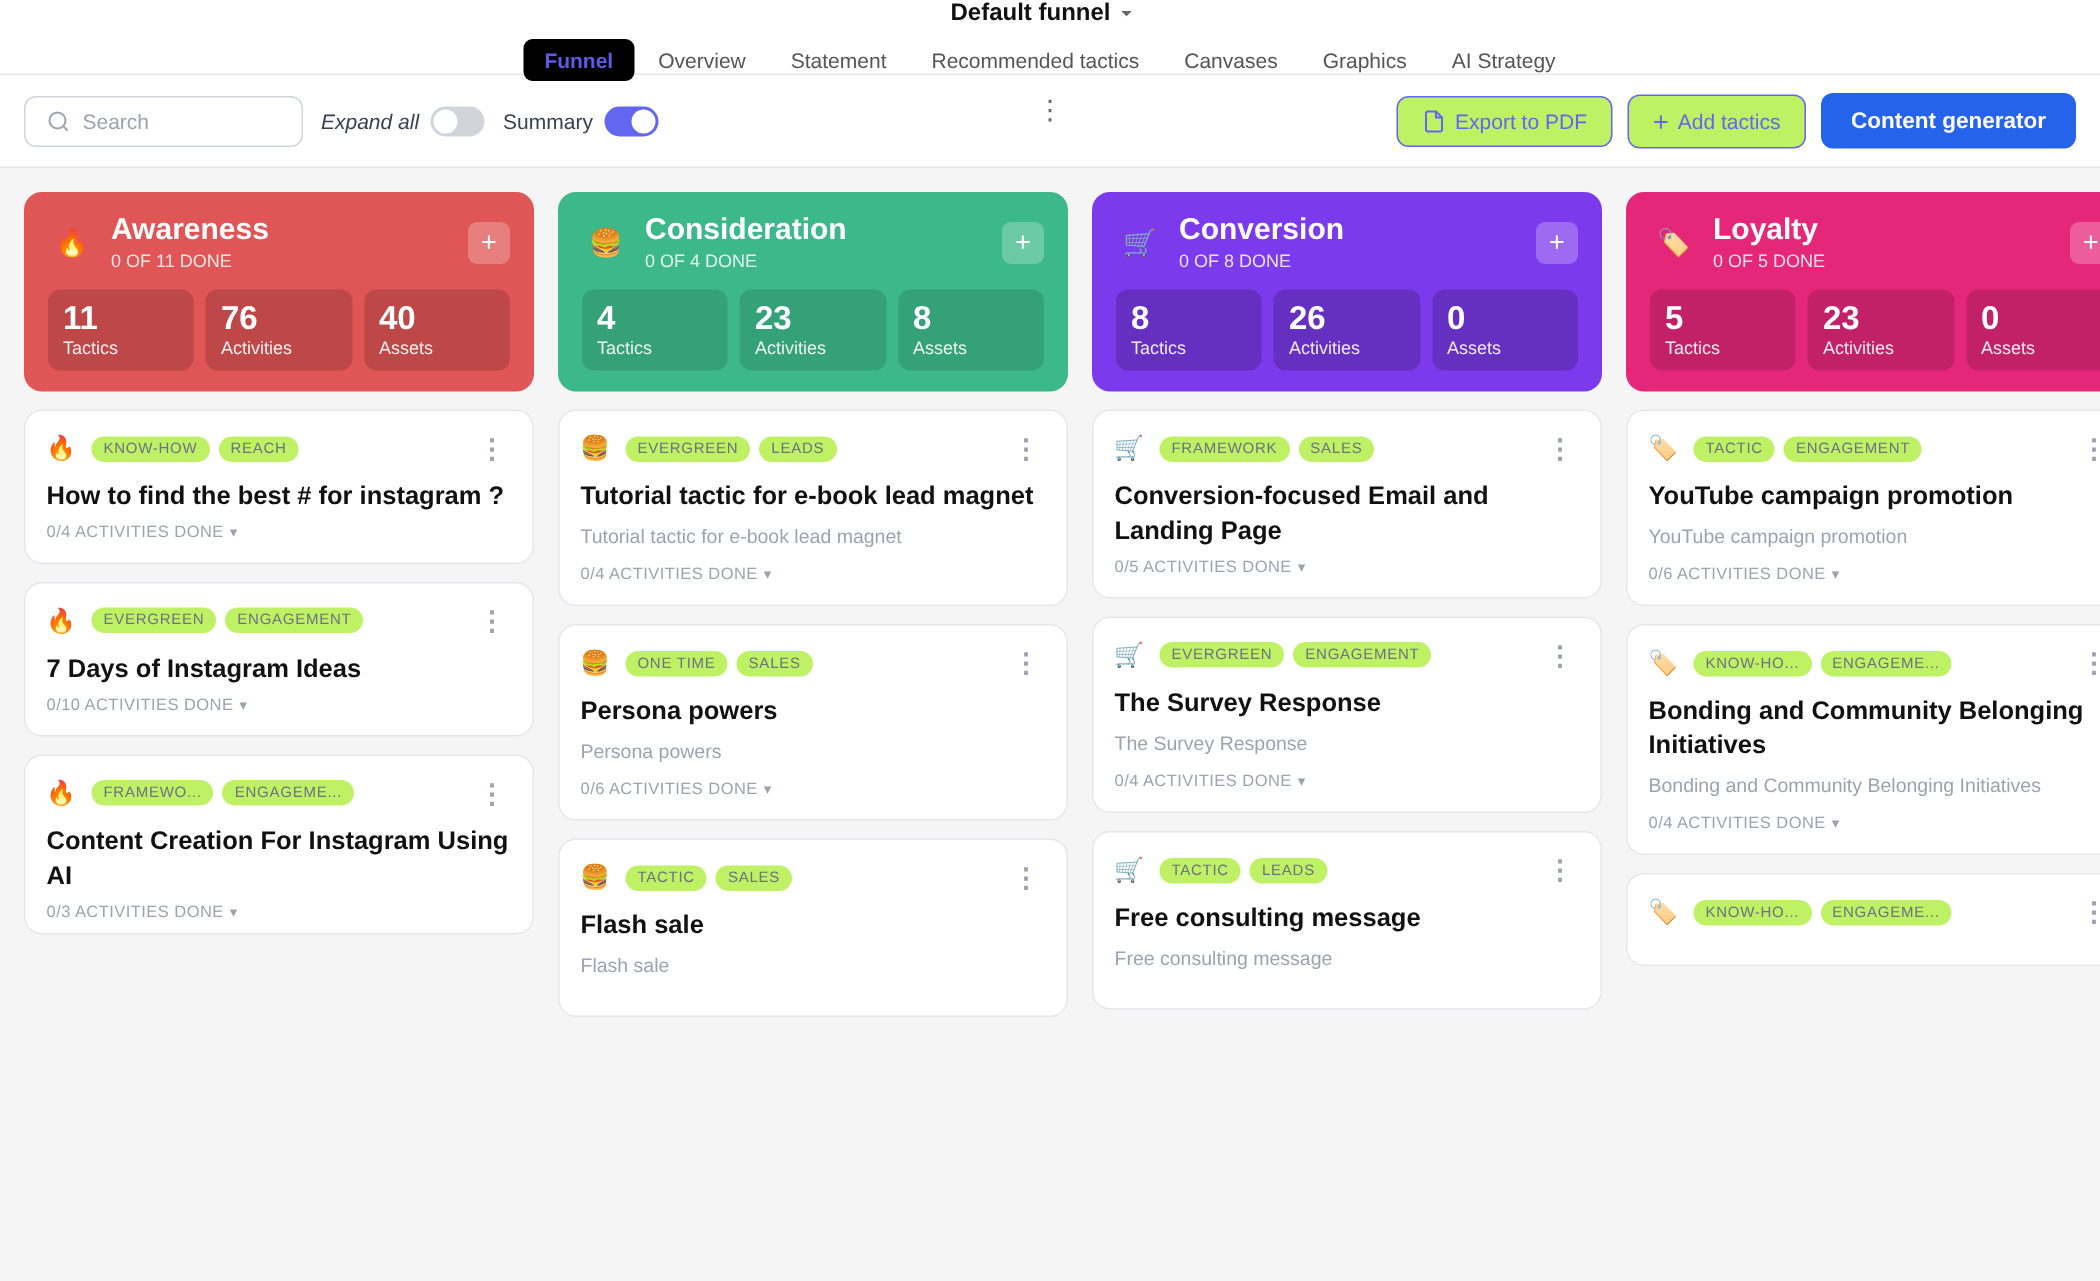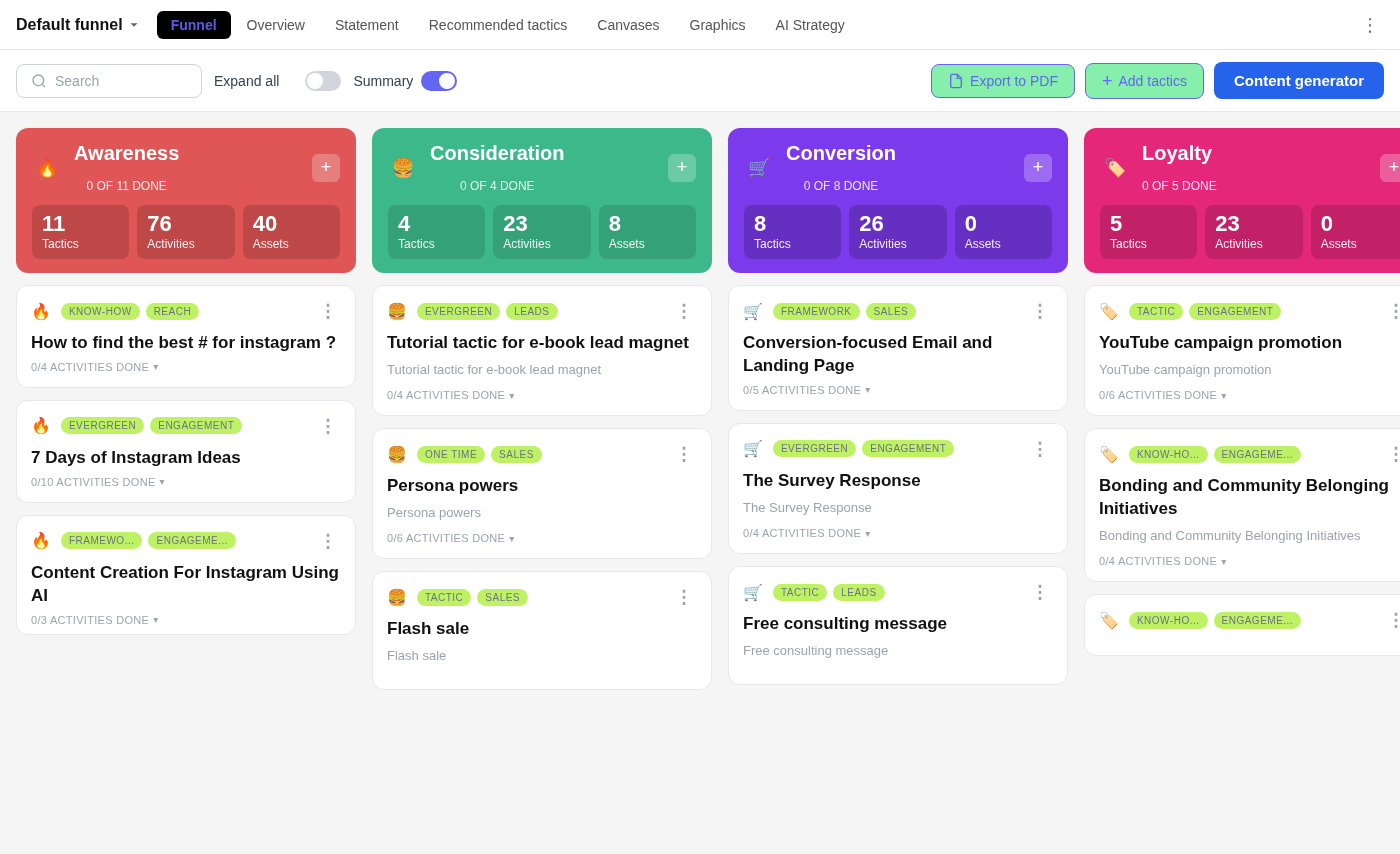--- a/index.html
+++ b/index.html
@@ -7,20 +7,21 @@
 
     
     .top-nav {
       display: flex;
       align-items: center;
       padding: 0 16px;
       height: 50px;
       background: #fff;
       border-bottom: 1px solid #e5e7eb;
       gap: 8px;
+      flex-direction: column;
     }
     .nav-brand {
       font-weight: 700;
       font-size: 16px;
       color: #111;
       display: flex;
       align-items: center;
       gap: 4px;
       margin-right: 8px;
     }
@@ -72,23 +73,24 @@
       border-radius: 8px;
       padding: 8px 14px;
       width: 186px;
       background: #fff;
       cursor: text;
     }
     .search-box span { color: #9ca3af; font-size: 14px; }
     .expand-toggle {
       display: flex;
       align-items: center;
-      gap: 26px;
+      gap: 8px;
       font-size: 14px;
       color: #374151;
+      font-style: italic;
     }
     .toggle-switch {
       width: 36px;
       height: 20px;
       background: #d1d5db;
       border-radius: 10px;
       position: relative;
       cursor: pointer;
     }
     .toggle-switch.on { background: #6366f1; }
@@ -119,21 +121,21 @@
     }
     .btn-outline {
       display: flex;
       align-items: center;
       gap: 6px;
       padding: 8px 16px;
       border: 1.5px solid #6366f1;
       border-radius: 8px;
       font-size: 14px;
       color: #6366f1;
-      background: #86efac;
+      background: #bef264;
       cursor: pointer;
       font-weight: 500;
     }
     .btn-content-gen {
       padding: 10px 20px;
       border: none;
       border-radius: 8px;
       font-size: 15px;
       color: #fff;
       background: #2563eb;
@@ -184,22 +186,21 @@
     }
     .col-title {
       color: #fff;
       font-size: 20px;
       font-weight: 700;
     }
     .col-subtitle {
       color: rgba(255,255,255,0.85);
       font-size: 12px;
       font-weight: 500;
-      margin-top: 14px;
-      text-align: center;
+      margin-top: 2px;
     }
     .col-add-btn {
       width: 28px;
       height: 28px;
       background: rgba(255,255,255,0.25);
       border-radius: 6px;
       display: flex;
       align-items: center;
       justify-content: center;
       cursor: pointer;

